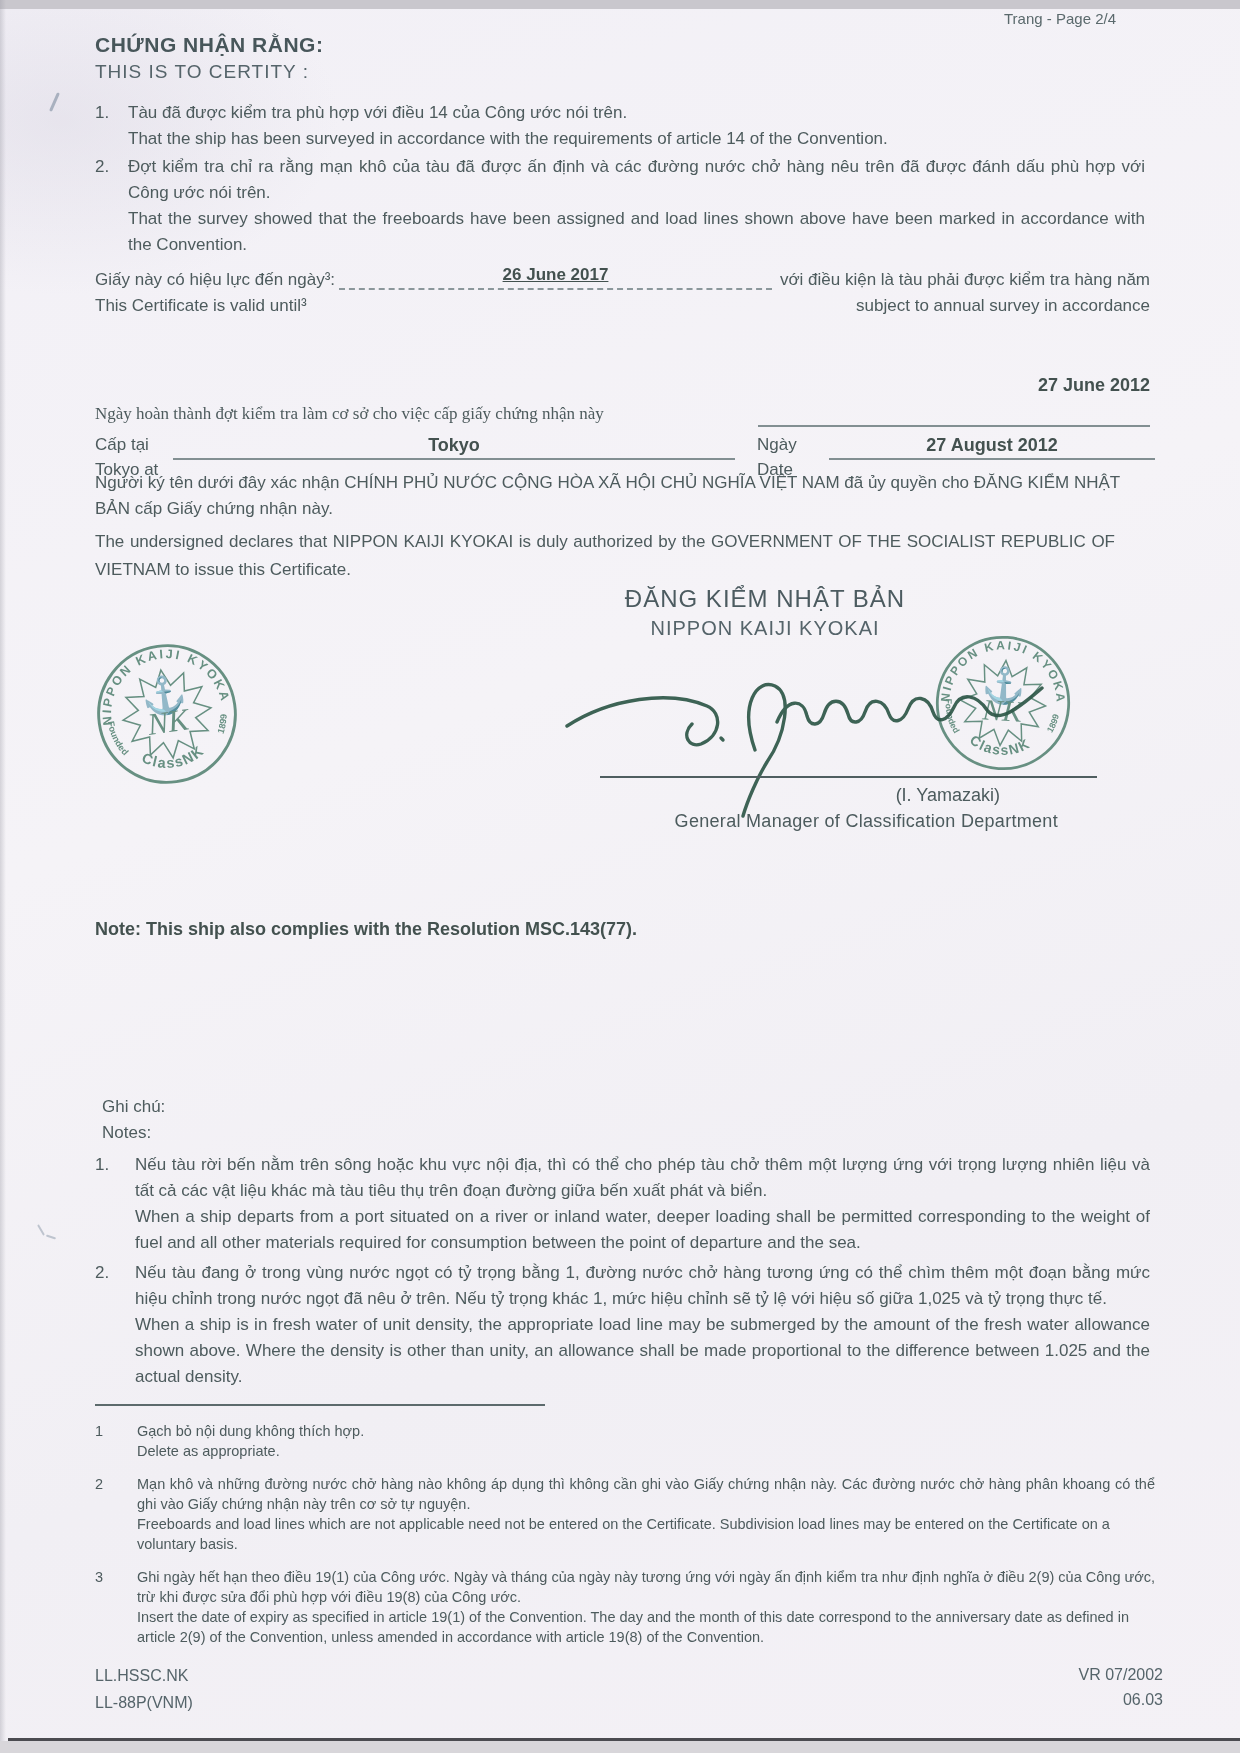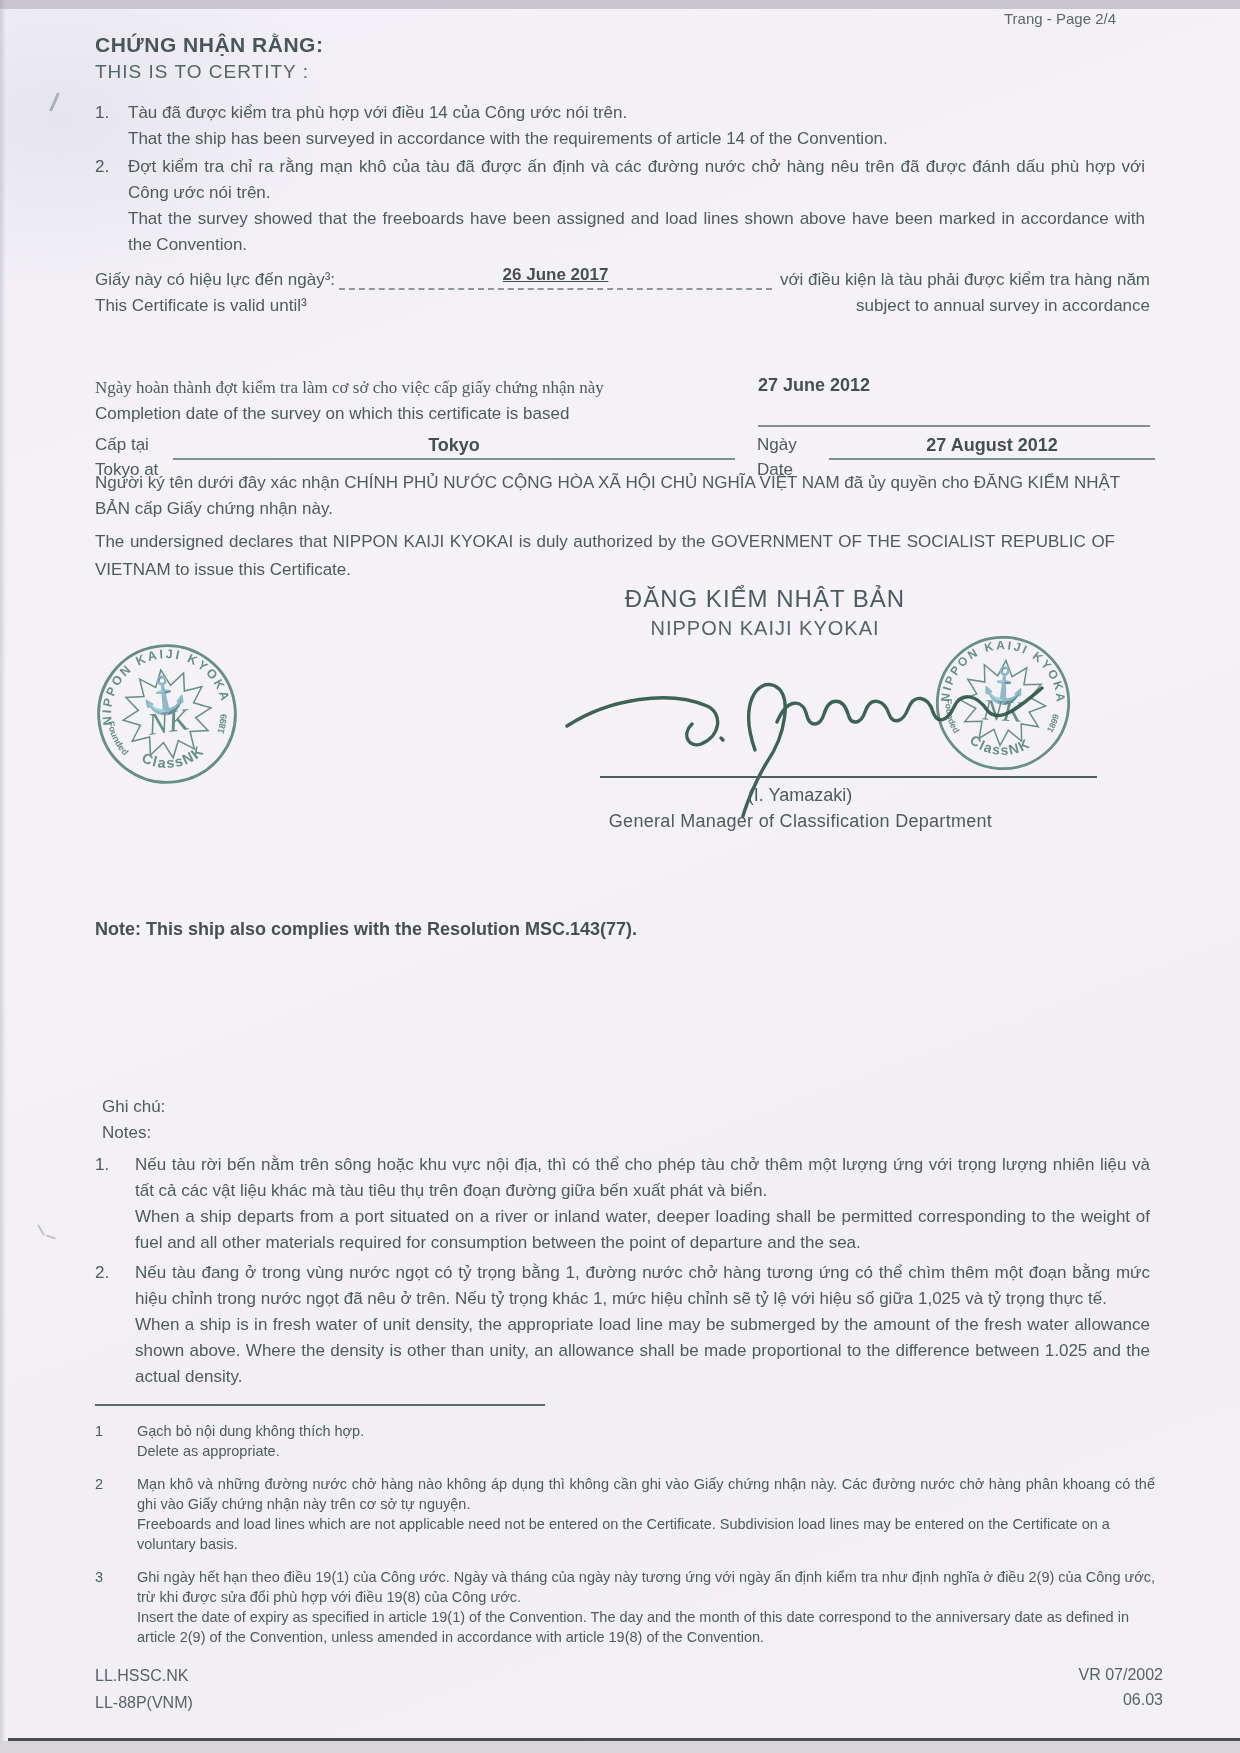--- a/index.html
+++ b/index.html
@@ -20,40 +20,40 @@
       background:linear-gradient(90deg, rgba(150,150,160,.35), rgba(0,0,0,0)); }
   .scan-line-bottom { position:absolute; top:1738px; left:8px; right:0; height:3px; background:#4b4b50; }
   .scan-band-bottom { position:absolute; top:1741px; left:0; width:100%; height:12px; background:#d8d6da; }
   .pen-mark { position:absolute; background:#7e8ea0; opacity:.6; border-radius:2px; }
 
   .abs { position:absolute; }
   .b { font-weight:bold; color:#43514f; }
   .j { text-align: justify; }
   .nowrap { white-space: nowrap; }
   .small { font-size:14.5px; line-height:20px; }
-  .center { text-align:center; }
+  .center { text-align:right; }
 
   .page-label { top:6px; right:124px; font-size:15px; color:#5a696c; }
 
   .title-vi { font-size:21px; font-weight:bold; letter-spacing:.5px; color:#47565a; line-height:26px; }
   .title-en { font-size:19px; letter-spacing:1px; color:#55646a; line-height:28px; }
 
   .cert-item { display:flex; }
   .cert-item .num { width:33px; flex:0 0 33px; }
   .cert-item .body { flex:1; }
 
   .v-row1 { display:flex; align-items:flex-end; }
   .v-dateline { flex:1; border-bottom:2px dashed #8b979b; text-align:center; margin:0 8px 3px 4px; }
   .v-date { font-weight:bold; color:#43514f; text-decoration:underline; }
   .v-row2 { display:flex; justify-content:space-between;gap:24px; }
 
   .comp-row { display:flex; align-items:flex-end; }
   .comp-left { width:645px; flex:0 0 645px; }
   .comp-left .vi { font-family:"Liberation Serif", serif; font-size:17px; }
-  .comp-right { flex:1; margin-left:18px; border-bottom:2px solid #828f92; padding-bottom:26px; text-align:left; }
+  .comp-right { flex:1; margin-left:18px; border-bottom:2px solid #828f92; padding-bottom:26px; text-align:right; }
 
   .issue-row { display:flex; align-items:flex-start; }
   .u-cell { border-bottom:2px solid #828f92; text-align:center; height:26px; }
   .lbl2 { line-height:25px; }
 
   .org-heading { text-align:center; }
   .org-vi { font-size:24px; letter-spacing:1px; color:#4c5b60; line-height:30px; }
   .org-en { font-size:20px; letter-spacing:1px; color:#55646a; line-height:28px; }
 
   .sig-rule { border-top:2px solid #4f5e60; }
@@ -118,21 +118,20 @@
     </div>
     <div class="v-row2">
       <span>This Certificate is valid until³</span>
       <span>subject to annual survey in accordance</span>
     </div>
   </div>
 
   <div class="abs comp-row" style="left:95px; top:372px; width:1055px;">
     <div class="comp-left">
       <div class="vi">Ngày hoàn thành đợt kiểm tra làm cơ sở cho việc cấp giấy chứng nhận này</div>
-      <div>Completion date of the survey on which this certificate is based</div>
     </div>
     <div class="comp-right">
       <span class="b" style="font-size:18px;">27 June 2012</span>
     </div>
   </div>
 
   <div class="abs issue-row" style="left:95px; top:432px; width:1060px;">
     <div style="flex:0 0 78px;">
       <div class="lbl2">Cấp tại</div>
       <div class="lbl2">Tokyo at</div>

